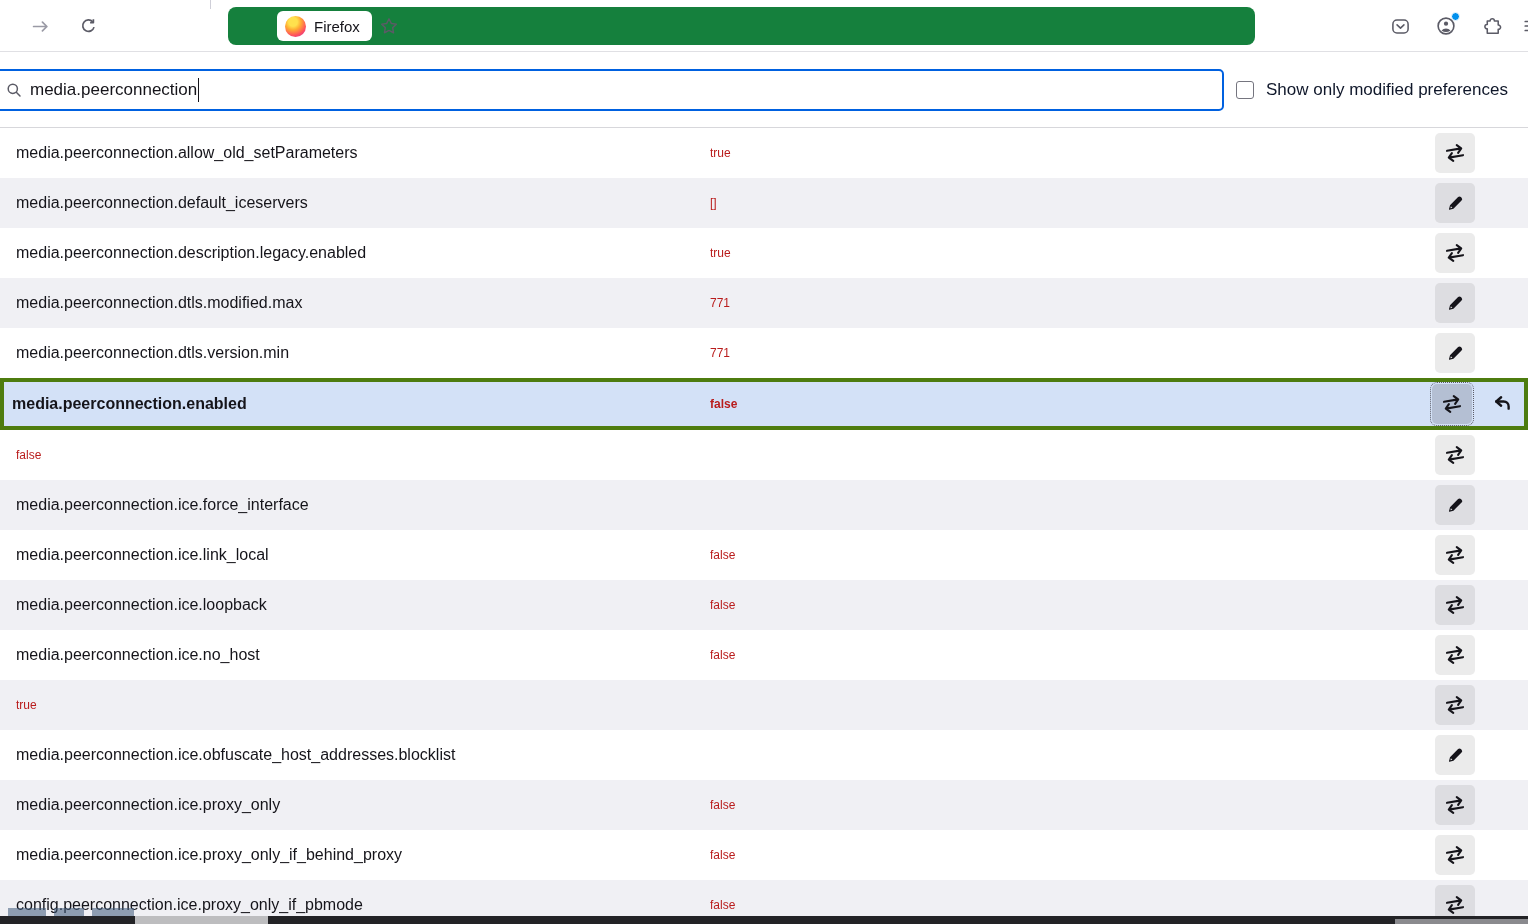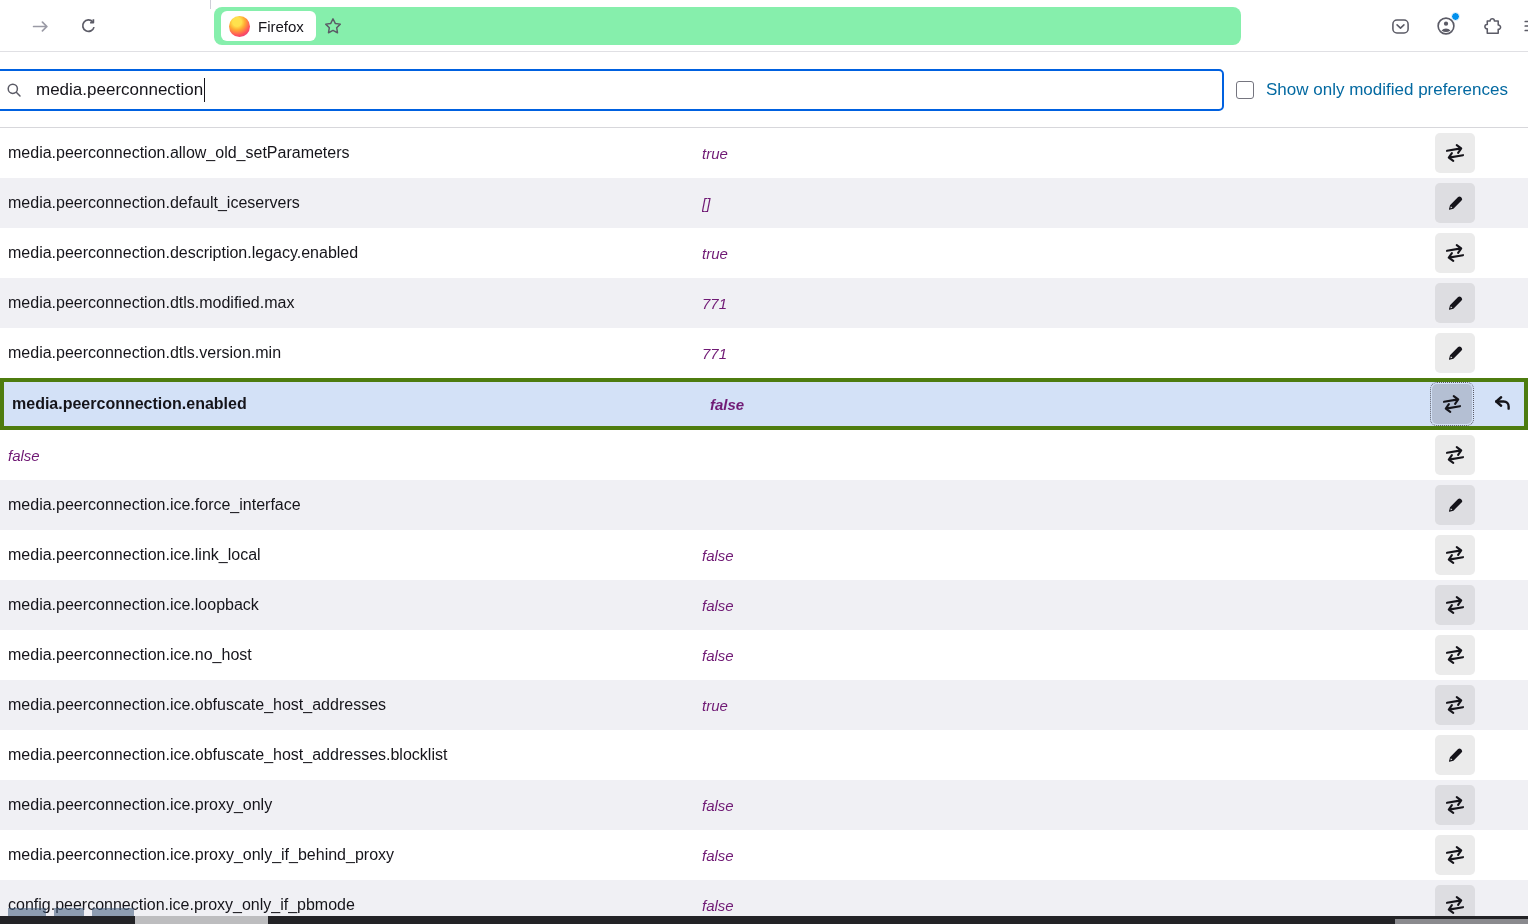--- a/index.html
+++ b/index.html
@@ -10,22 +10,22 @@
   
   .toolbar { position:absolute; top:0; left:0; width:1528px; height:52px;
              background:#fff; border-bottom:1px solid #e0e0e4; }
   .tabstrip-divider { position:absolute; left:210px; top:0; width:1px; height:9px; background:#cfcfd8; }
   .nav-btn { position:absolute; top:10px; width:32px; height:32px; border:none; background:transparent;
              display:flex; align-items:center; justify-content:center; color:#5b5b66; border-radius:4px; }
   .back-frag { position:absolute; left:-24px; top:10px; }
   .fwd { left:24px; color:#9a9aa5; }
   .reload { left:72px; }
 
-  .urlbar { position:absolute; left:214px; top:7px; width:1027px; height:38px;
-            background:#86efac; border-radius:8px; display:flex; align-items:center; }
+  .urlbar { position:absolute; left:228px; top:7px; width:1027px; height:38px;
+            background:#15803d; border-radius:8px; display:flex; align-items:center;padding-left:42px; }
   .ff-chip { margin-left:7px; height:30px; background:#fff; border-radius:6px;
              display:flex; align-items:center; padding:0 12px 0 8px; gap:8px; }
   .ff-logo { width:21px; height:21px; border-radius:50%;
              background:radial-gradient(circle at 38% 28%, #ffe14d 0 22%, #ffab33 40%, #ff4f5e 68%, #c12bb0 100%); }
   .ff-chip-label { font-size:15px; color:#15141a; }
   .url-text { margin-left:14px; font-size:15px; color:#15141a; flex:1; }
   .star-btn { border:none; background:transparent; width:34px; height:34px; margin-right:2px;
               display:flex; align-items:center; justify-content:center; color:#5b5b66; }
 
   .chrome-right-btn { position:absolute; top:10px; width:32px; height:32px; border:none; background:transparent;
@@ -33,34 +33,34 @@
   .pocket { left:1384px; } .account { left:1430px; } .extensions { left:1476px; } .menu { left:1516px; }
   .acct-dot { position:absolute; top:2px; right:2px; width:9px; height:9px; border-radius:50%;
               background:#0090ed; border:1.5px solid #fff; }
 
   
   .search-section { position:absolute; top:53px; left:0; width:1528px; height:74px; background:#fff; }
   .search-box { position:absolute; left:-12px; top:16px; width:1236px; height:42px;
                 border:2px solid #0061e0; border-radius:5px; background:#fff;
                 display:flex; align-items:center; overflow:hidden; }
   .search-glyph { margin-left:16px; color:#5b5b66; flex:none; }
-  .search-value { margin-left:14px; font-size:17px; color:#15141a; white-space:pre; }
+  .search-value { margin-left:8px; font-size:17px; color:#15141a; white-space:pre; }
   .caret { width:1px; height:24px; background:#15141a; margin-left:1px; }
 
   .modified-wrap { position:absolute; left:1236px; top:16px; height:42px; display:flex;
                    align-items:center; gap:12px; width:292px; overflow:hidden; }
   .checkbox { width:18px; height:18px; border:1px solid #75757f; border-radius:3px; background:#fff; flex:none; }
-  .modified-label { font-size:17px; color:#0369a1; white-space:nowrap; }
+  .modified-label { font-size:17px; color:#0f172a; white-space:nowrap; }
 
   
   .prefs-list { position:absolute; top:127px; left:0; width:1528px; border-top:1px solid #d7d7db; }
-  .row { display:flex; align-items:center; height:50px; background:#fff; padding-left:8px; }
+  .row { display:flex; align-items:center; height:50px; background:#fff; padding-left:16px; }
   .row.alt { background:#f0f0f4; }
   .pref-name { flex:0 0 694px; font-size:16px; color:#15141a; white-space:nowrap; overflow:hidden; }
-  .pref-value { flex:1; font-size:15px; color:#701a75; white-space:nowrap; overflow:hidden;font-style:italic; }
+  .pref-value { flex:1; font-size:12px; color:#b91c1c; white-space:nowrap; overflow:hidden; }
   .action-btn { flex:none; width:40px; height:40px; border:none; border-radius:5px;
                 background:rgba(21,20,26,0.085); color:#15141a; margin-right:53px;
                 display:flex; align-items:center; justify-content:center; }
   .undo-btn { flex:none; width:36px; height:36px; border:none; background:transparent; color:#15141a;
               margin-right:4px; display:flex; align-items:center; justify-content:center; }
 
   .row.selected { background:#d3e1f7; border:4px solid #4d7c0f; height:52px; padding-left:8px; }
   .row.selected .pref-name, .row.selected .pref-value { font-weight:700; }
   .row.selected .pref-name { flex-basis:698px; }
   .row.selected .action-btn { background:rgba(21,20,26,0.16); outline:1px dotted #5b5b66; outline-offset:1px; margin-right:12px; }
@@ -327,21 +327,20 @@
             <g fill="none" stroke="currentColor" stroke-width="1.9" stroke-linecap="round" stroke-linejoin="round" transform="rotate(-10 10 10)">
               <path d="M3.2 6.8h13M12.8 3.2l3.5 3.6-3.5 3.6"></path>
               <path d="M16.8 13.2h-13M7.2 9.6l-3.5 3.6 3.5 3.6"></path>
             </g>
           </svg>
       </span>
     </button>
 
   </div>
     <div class="row alt">
-    <span class="pref-name">media.peerconnection.ice.obfuscate_host_addresses</span>
     <span class="pref-value">true</span>
     <button class="action-btn">
       <span>
         <svg width="22" height="22" viewBox="0 0 20 20">
             <g fill="none" stroke="currentColor" stroke-width="1.9" stroke-linecap="round" stroke-linejoin="round" transform="rotate(-10 10 10)">
               <path d="M3.2 6.8h13M12.8 3.2l3.5 3.6-3.5 3.6"></path>
               <path d="M16.8 13.2h-13M7.2 9.6l-3.5 3.6 3.5 3.6"></path>
             </g>
           </svg>
       </span>

